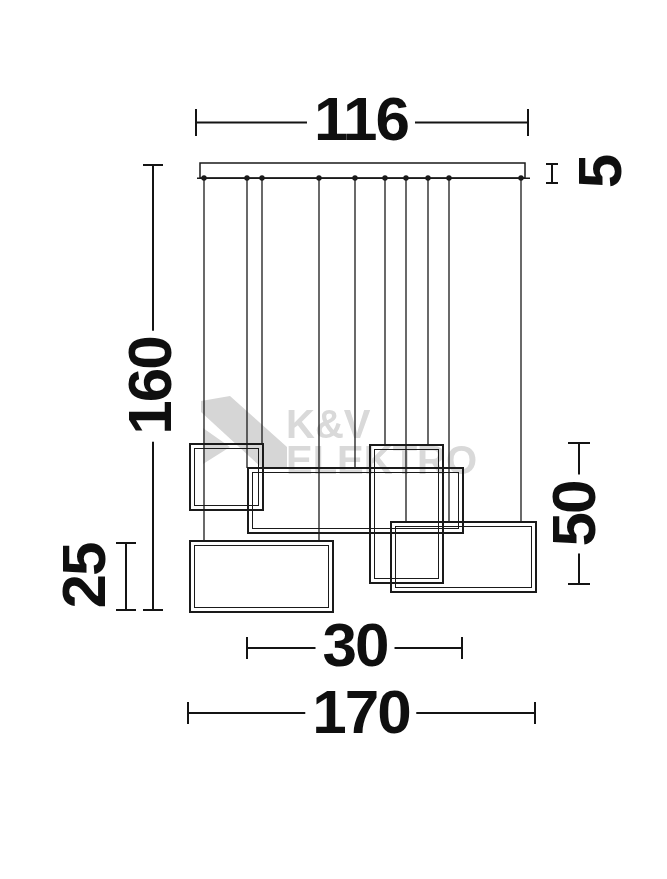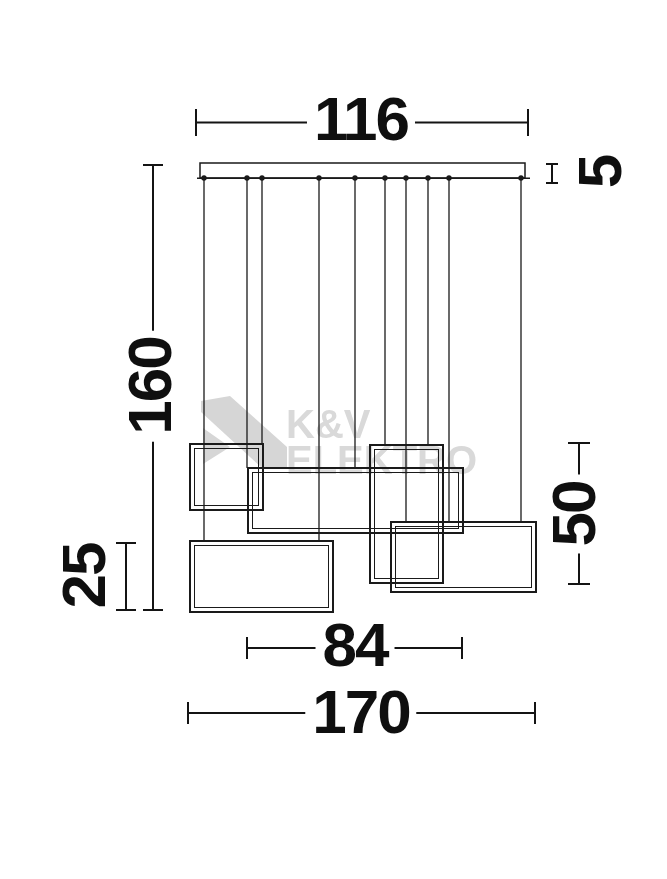--- a/index.html
+++ b/index.html
@@ -139,17 +139,17 @@
   <div class="dim-label" style="left:361px;top:119px;text-align:right;">116</div>
 
   <div class="dim-label vert" style="left:600px;top:172px;">5</div>
 
   <div class="dim-label vert" style="left:150px;top:386px;">160</div>
 
   <div class="dim-label vert" style="left:84px;top:576px;">25</div>
 
   <div class="dim-label vert" style="left:574px;top:514px;">50</div>
 
-  <div class="dim-label" style="left:355px;top:645px;">84</div>
+  <div class="dim-label" style="left:355px;top:645px;">30</div>
 
   <div class="dim-label" style="left:361px;top:712px;">170</div>
 
 </div>
 
 </body></html>

